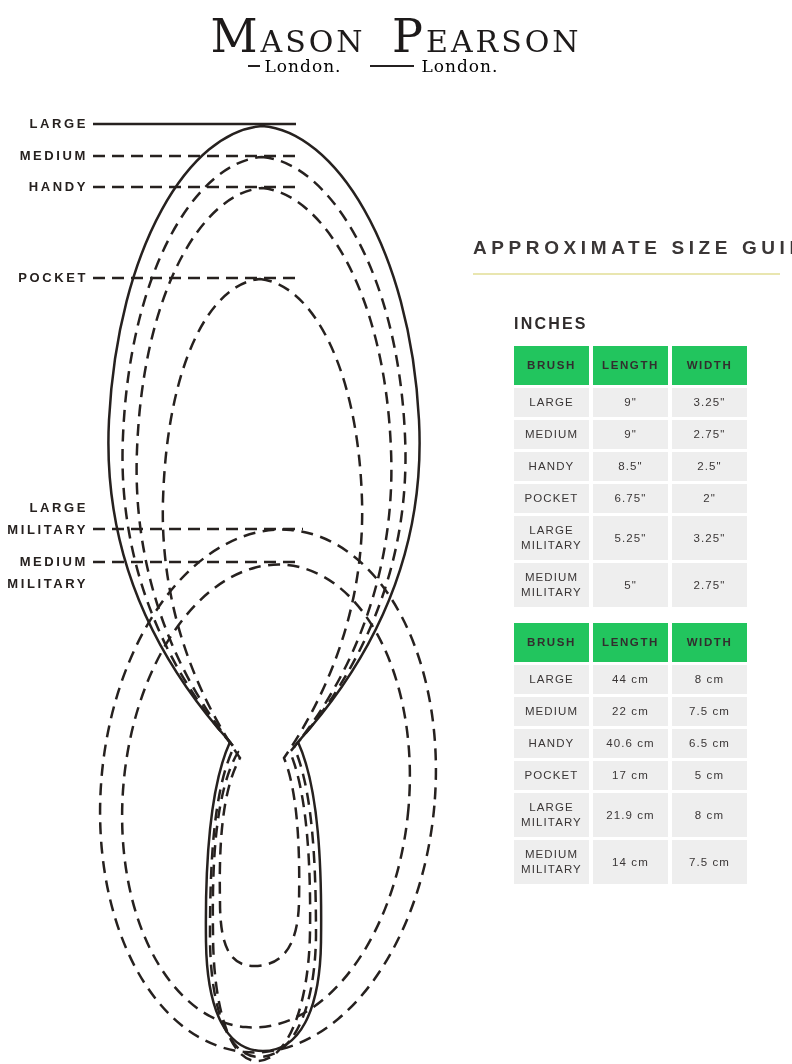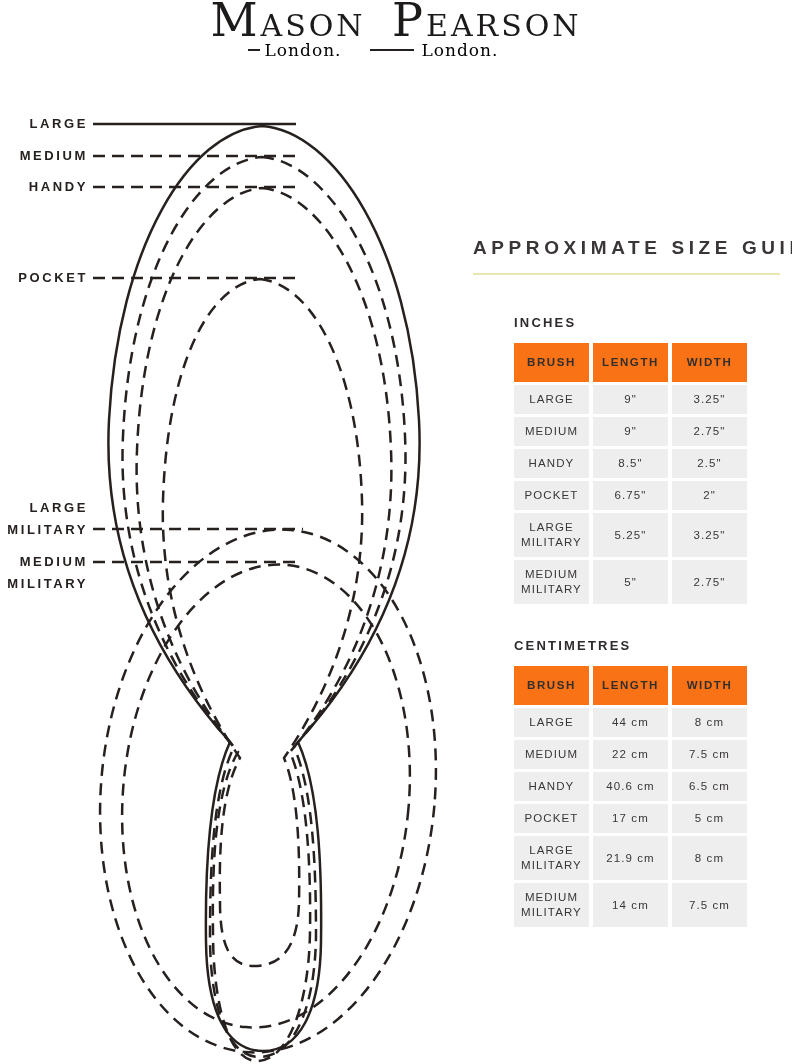--- a/index.html
+++ b/index.html
@@ -10,21 +10,21 @@
     width: 792px;
     height: 1064px;
     background: #ffffff;
     overflow: hidden;
     margin: 0 auto;
   }
 
   
   .logo {
     position: absolute;
-    top: 0;
+    top: 16px;
     left: 0;
     width: 100%;
     text-align: center;
     font-family: "DejaVu Serif", "Liberation Serif", serif;
     color: #1d1a1a;
   }
   .logo-line1 { font-size: 30px; letter-spacing: 3px; line-height: 40px; }
   .logo-word { display: inline-block; }
   .logo-word::first-letter { font-size: 46px; }
   .logo-word + .logo-word { margin-left: 14px; }
@@ -60,37 +60,37 @@
   .right-col { position: absolute; left: 473px; top: 237px; width: 309px; }
   .guide-title {
     font-size: 19px;
     font-weight: 600;
     letter-spacing: 4.6px;
     color: #3a3636;
     white-space: nowrap;
   }
   .guide-underline { margin-top: 14px; height: 2px; width: 307px; }
   .table-caption {
-    font-size: 13px;
+    font-size: 16px;
     font-weight: 600;
     letter-spacing: 2.2px;
     color: #2f2b2b;
     margin-left: 41px;
   }
   .caption-inches { margin-top: 40px; }
   .caption-cm { margin-top: 31px; }
   .size-table {
     border-collapse: separate;
     border-spacing: 4px 3px;
     margin-left: 37px;
     margin-top: 10px;
   }
   .size-table th {
     width: 75px;
-    background: #f97316;
+    background: #22c55e;
     font-size: 11.5px;
     font-weight: 700;
     letter-spacing: 1.6px;
     color: #322e2e;
     padding: 12px 2px;
     line-height: 15px;
     text-align: center;
   }
   .size-table td {
     width: 75px;
@@ -239,21 +239,20 @@
             <td>3.25"</td>
           </tr>
           <tr>
             <td>MEDIUM MILITARY</td>
             <td>5"</td>
             <td>2.75"</td>
           </tr>
         </tbody>
       </table>
 
-    <div class="table-caption caption-cm">CENTIMETRES</div>
     <table class="size-table">
         <thead>
           <tr>
             <th>BRUSH</th>
             <th>LENGTH</th>
             <th>WIDTH</th>
           </tr>
         </thead>
         <tbody>
           <tr>

